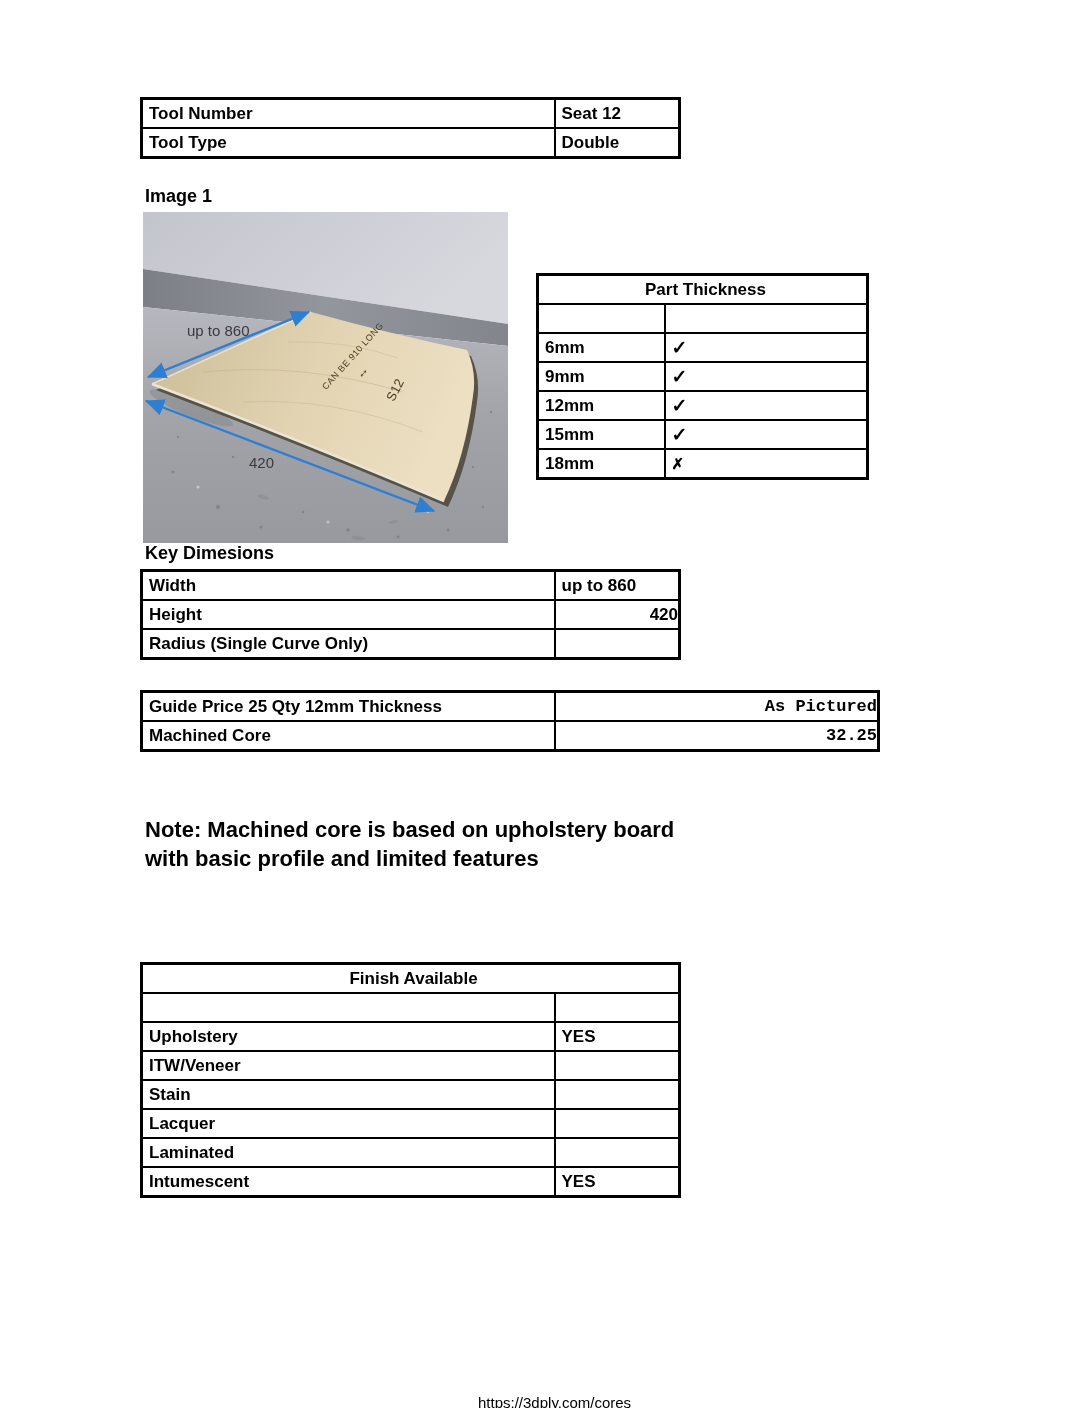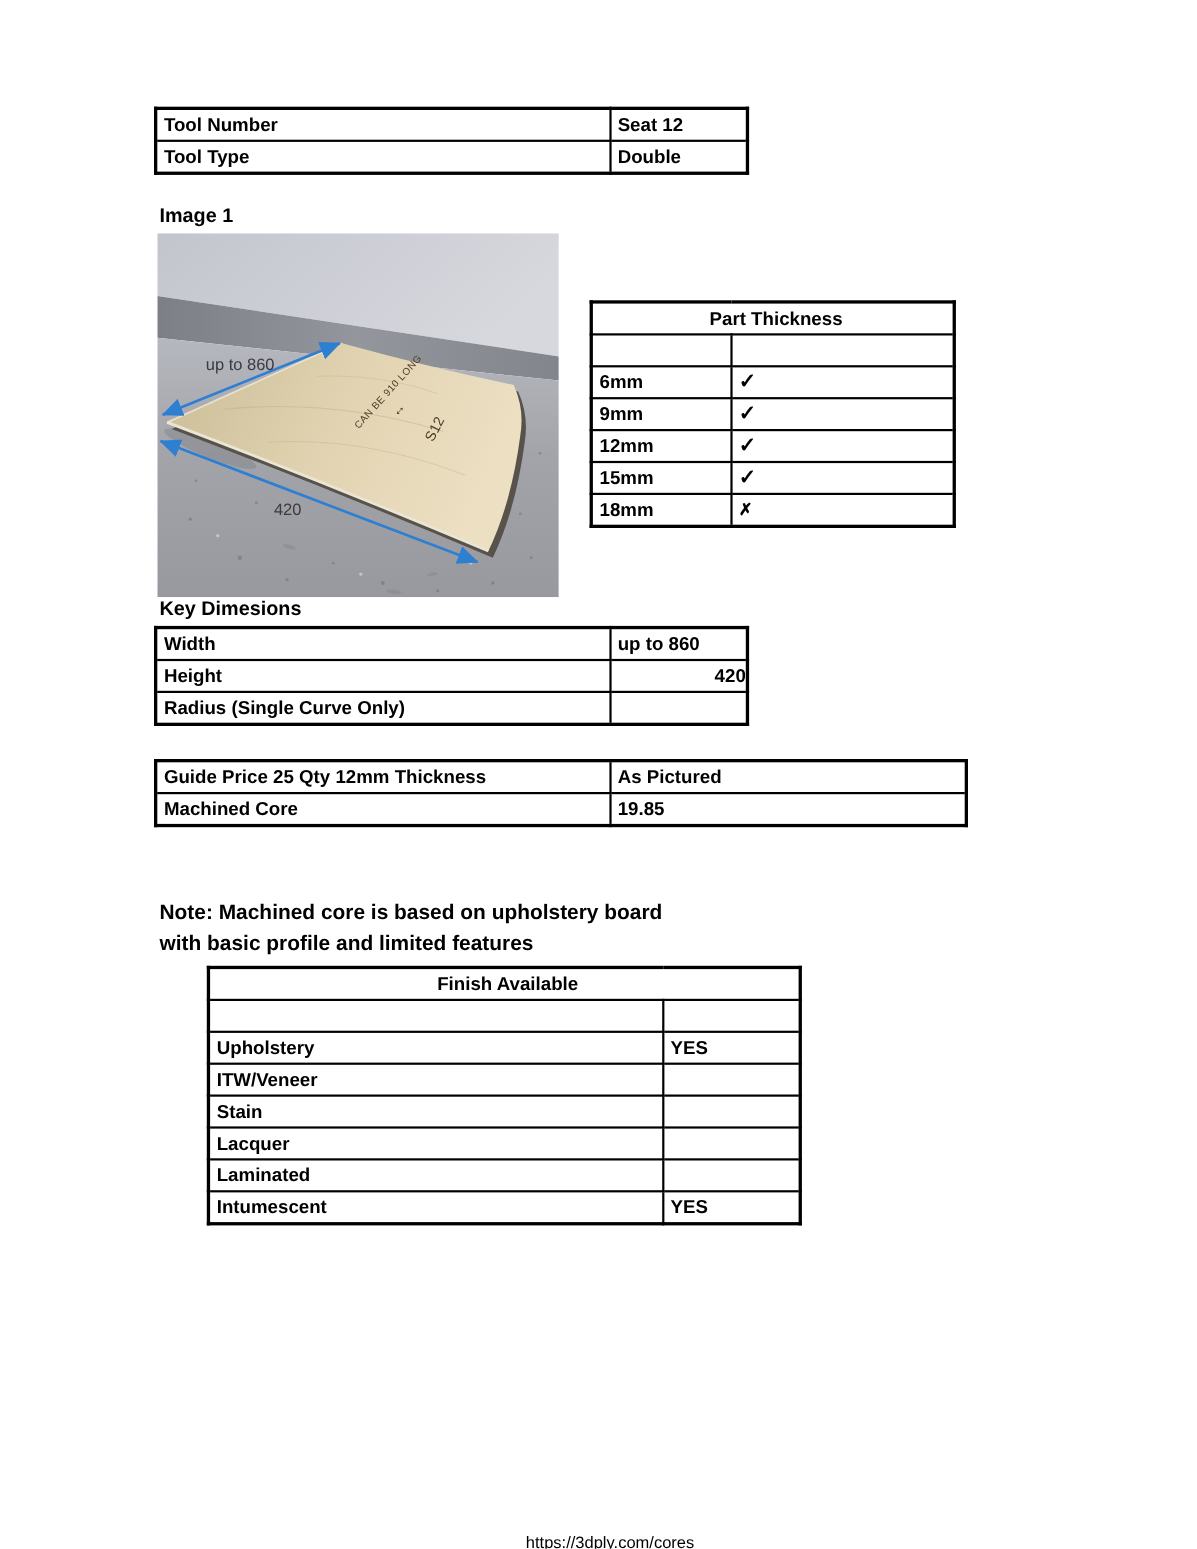--- a/index.html
+++ b/index.html
@@ -11,35 +11,35 @@
   table.tbl {
     position:absolute; border-collapse:collapse; table-layout:fixed;
     border:3px solid #000; font-weight:bold; font-size:17px;
   }
   table.tbl td {
     border:2px solid #000; height:27px; line-height:27px;
     padding:0 0 0 6px; overflow:hidden; white-space:nowrap; vertical-align:middle;
   }
   td.merged { text-align:center; padding:0; }
   td.val-right { text-align:right; padding:0 4px 0 0; }
-  td.centered { text-align:left; padding:0; }
+  td.centered { text-align:right; padding:0;font-family:Liberation Mono, monospace; }
   td.mark-cell { padding-left:9px; font-size:19px; }
   td.mark-cell.cross { font-size:15px; }
 
   .tool-table  { left:140px; top:97px;  width:538px; }
   .pt-table    { left:536px; top:273px; width:330px; }
   .kd-table    { left:140px; top:569px; width:538px; }
   .gp-table    { left:140px; top:690px; width:737px;border-radius:19px; }
-  .fin-table   { left:140px; top:878px; width:538px;margin-left:48px; }
+  .fin-table   { left:140px; top:962px; width:538px; }
 
   
   .heading { position:absolute; font-weight:bold; font-size:18px; }
   .image-heading { left:145px; top:186px; }
   .kd-heading    { left:145px; top:543px;text-align:center; }
-  .note-block { position:absolute; left:145px; top:815px; font-weight:bold; font-size:19px; line-height:29px; }
+  .note-block { position:absolute; left:145px; top:815px; font-weight:bold; font-size:22px; line-height:29px; }
   .footer-url { position:absolute; left:478px; top:1394px; font-size:15px; font-weight:normal; }
 
   
   .photo-wrap { position:absolute; left:143px; top:212px; width:365px; height:331px; }
 </style>
 </head>
 <body>
 
 <div class="page">
 
@@ -205,21 +205,21 @@
         <col style="width:413px">
         <col style="width:324px">
       </colgroup>
     <tbody>
         <tr>
       <td>Guide Price 25 Qty 12mm Thickness</td>
       <td class="centered">As Pictured</td>
     </tr>
     <tr>
       <td>Machined Core</td>
-      <td class="centered">19.85</td>
+      <td class="centered">32.25</td>
     </tr>
   </tbody>
     </table>
 
   <div class="note-block">
     <div>Note: Machined core is based on upholstery board</div>
     <div>with basic profile and limited features</div>
   </div>
 
   <table class="tbl fin-table">

